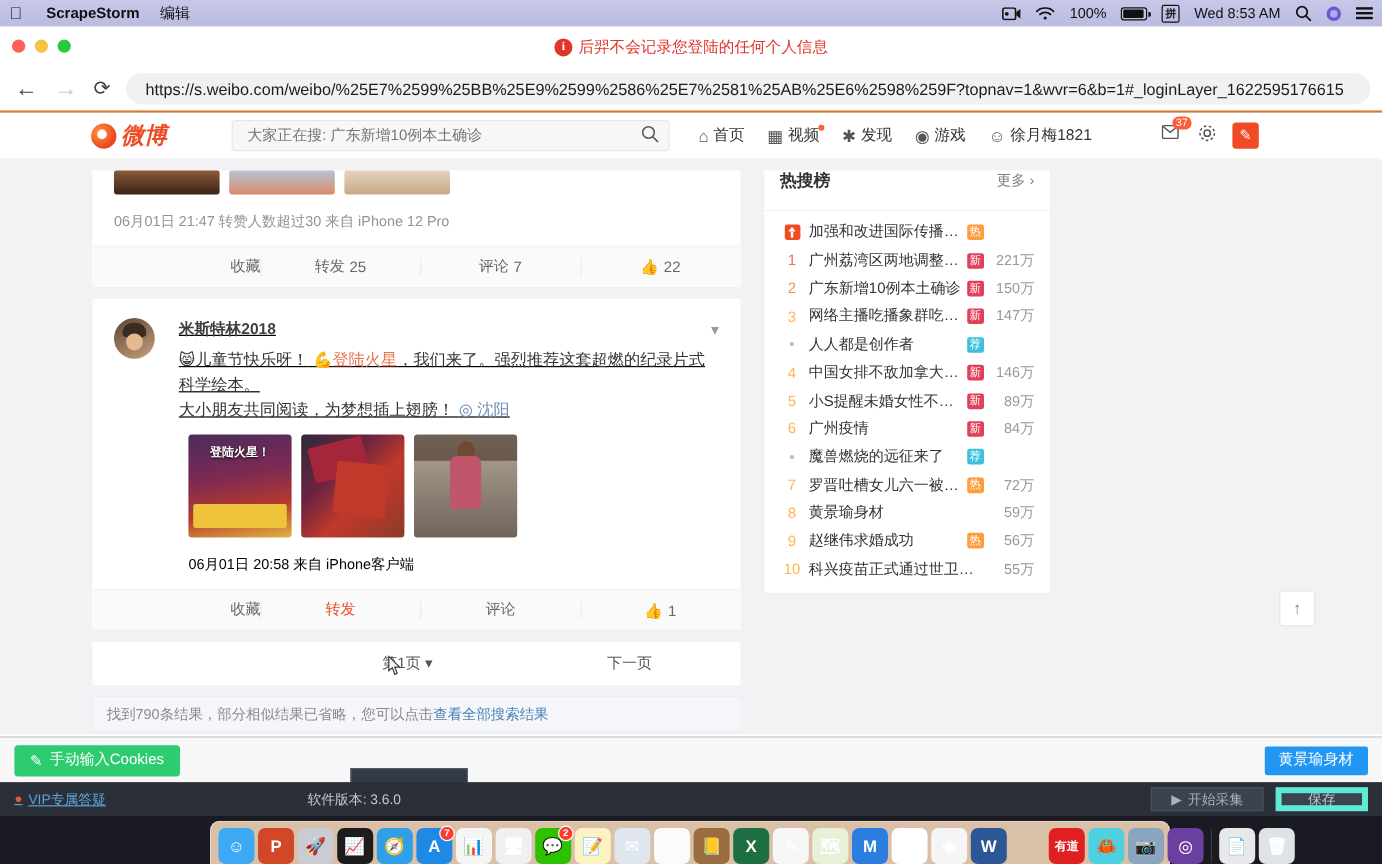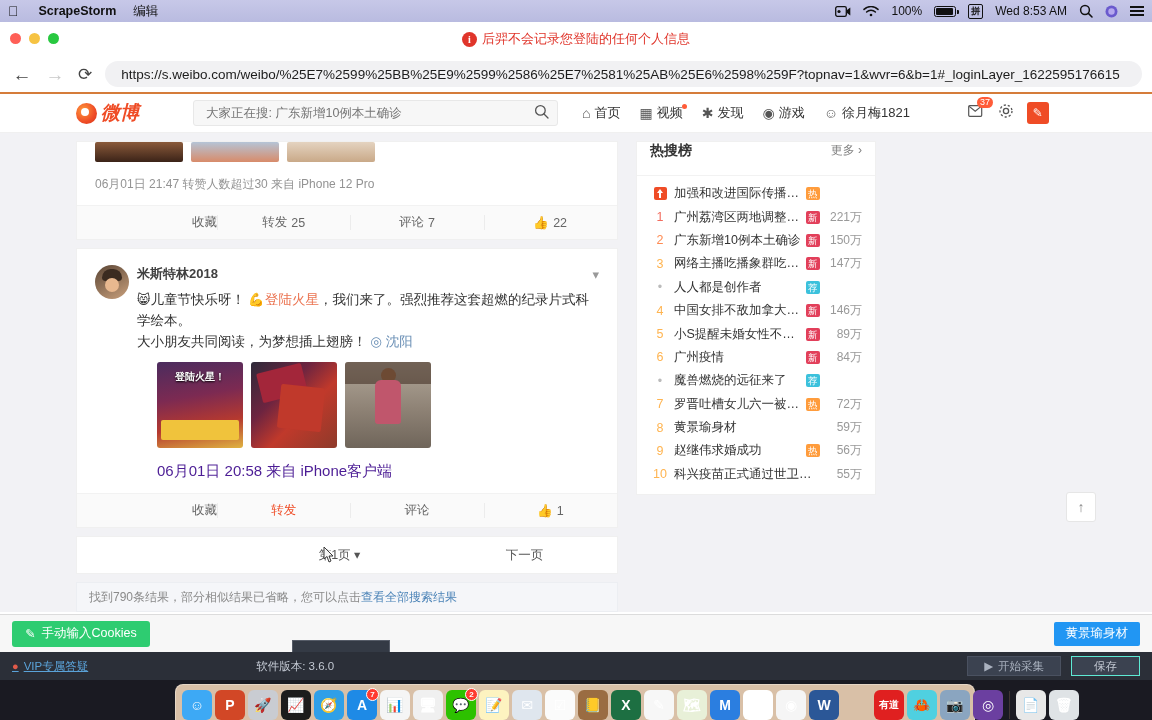--- a/index.html
+++ b/index.html
@@ -132,21 +132,21 @@
     display:flex; align-items:center; justify-content:center; gap:4px; height:100%;
   }
   .pa-cell + .pa-cell:before {
     content:""; position:absolute; left:0; top:9px; bottom:9px; width:1px; background:#ececec;
   }
   .pa-cell.accent { color:#ef4c26; }
   .pa-cell.first { flex:0 0 140px; justify-content:flex-end; padding-left:52px; }
 
   
   .post { padding:16px 18px 0 18px; position:relative; }
-  .post-head { display:flex; gap:8px; }
+  .post-head { display:flex; gap:20px;text-decoration:underline; }
   .avatar {
     width:34px;height:34px;border-radius:50%; flex:0 0 34px; overflow:hidden;
     background:linear-gradient(150deg,#5a4535,#c9a07c);
     position:relative;
   }
   .avatar:before{content:"";position:absolute;left:7px;top:4px;width:20px;height:12px;border-radius:10px 10px 4px 4px;background:#3b2b20;}
   .avatar:after{content:"";position:absolute;left:10px;top:13px;width:14px;height:14px;border-radius:50%;background:#e8b88f;}
   .pname { font-size:13px; font-weight:bold; color:#404040; }
   .ptext { font-size:13.5px; color:#333; line-height:21px; padding-top:6px; }
   .ptext .lnk { color:#eb7350; }
@@ -159,21 +159,21 @@
   .pic1:after { content:"登陆火星！"; position:absolute; top:8px; left:0; right:0; text-align:center;
     font-size:10px; color:#fff; font-weight:bold; text-shadow:0 1px 2px #000; }
   .pic1 .band { position:absolute; left:4px; right:4px; bottom:8px; height:20px; background:#f0c33c; border-radius:2px; }
   .pic2 { background:linear-gradient(135deg,#2e2a3a 0%,#6d2440 35%,#c0392b 60%,#8e3a2a 100%); }
   .pic2 .b1 { position:absolute; left:8px; top:6px; width:46px; height:30px; background:#a3263a; transform:rotate(-14deg); border-radius:2px;}
   .pic2 .b2 { position:absolute; left:28px; top:24px; width:44px; height:44px; background:#c0392b; transform:rotate(6deg); border-radius:2px;}
   .pic3 { background:linear-gradient(180deg,#b2a89a 0%,#8e8275 55%,#6f655a 100%); }
   .pic3 .kid { position:absolute; left:30px; top:18px; width:26px; height:44px; background:#c0566c; border-radius:6px 6px 3px 3px;}
   .pic3 .hd { position:absolute; left:36px; top:6px; width:15px; height:15px; border-radius:50%; background:#6d4a33;}
   .pic3 .shelf { position:absolute; left:0; right:0; top:0; height:22px; background:rgba(60,40,30,.55); }
-  .post-meta2 { font-size:15px; color:#4c1d95; padding:14px 0 12px 62px; }
+  .post-meta2 { font-size:12px; color:#000000; padding:14px 0 12px 62px; }
 
   
   .pager {
     margin-top:8px; background:#fff; border:1px solid #f0f0f0; height:38px;
     display:flex; align-items:center; font-size:12.5px; color:#555;
   }
   .pager-cell { flex:1; text-align:center; position:relative; }
   .pager-cell.lead { flex:0 0 170px; }
   .pager-cell + .pager-cell:before{content:"";position:absolute;left:0;top:10px;bottom:10px;width:1px;background:#ececec;}
   .results-note {
@@ -234,21 +234,21 @@
   }
   .vip { color:#5aa2d8; text-decoration:underline; display:flex; align-items:center; gap:5px; }
   .vip-ico { color:#e05a4a; font-size:11px; }
   .sw-ver { margin-left:168px; color:#c2c8d2; }
   .start-btn {
     margin-left:auto; background:#3b4250; color:#aab2bf; font-size:11.5px;
     height:20px; display:flex; align-items:center; gap:5px; padding:0 16px; border:1px solid #4a5160;
   }
   .save-btn {
     background:#3b4250; color:#c2c8d2; font-size:11.5px; margin-left:10px;
-    height:20px; display:flex; align-items:center; padding:0 22px; border:1px solid #5eead4;
+    height:20px; display:flex; align-items:center; padding:0 22px; border:5px solid #5eead4;
   }
   .halfbox {
     position:absolute; top:640px; left:292px; width:98px; height:16px;
     border:1px solid #565c68; background:#343a45;
   }
 
   
   .dock {
     position:absolute; left:175px; top:684px; width:800px; height:36px;
     background:rgba(232,205,178,.93); border-radius:8px 8px 0 0;

